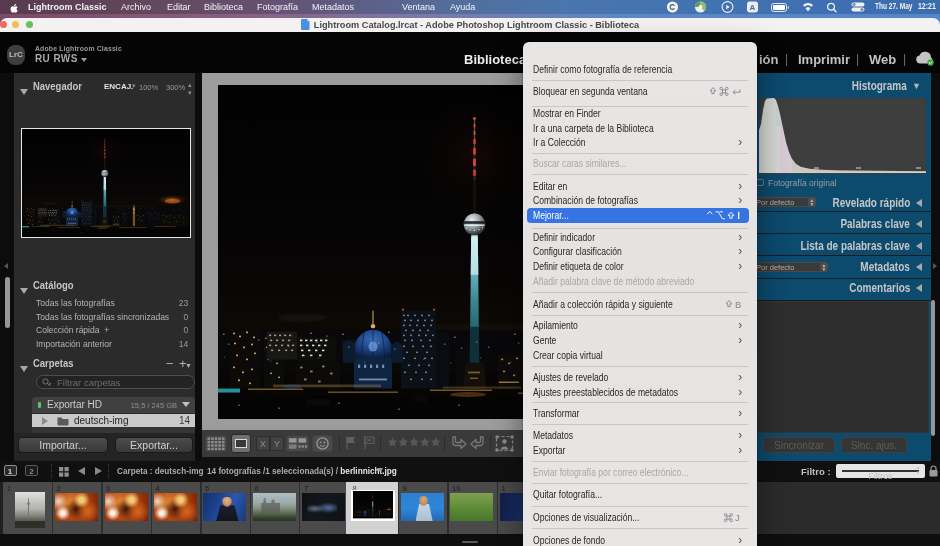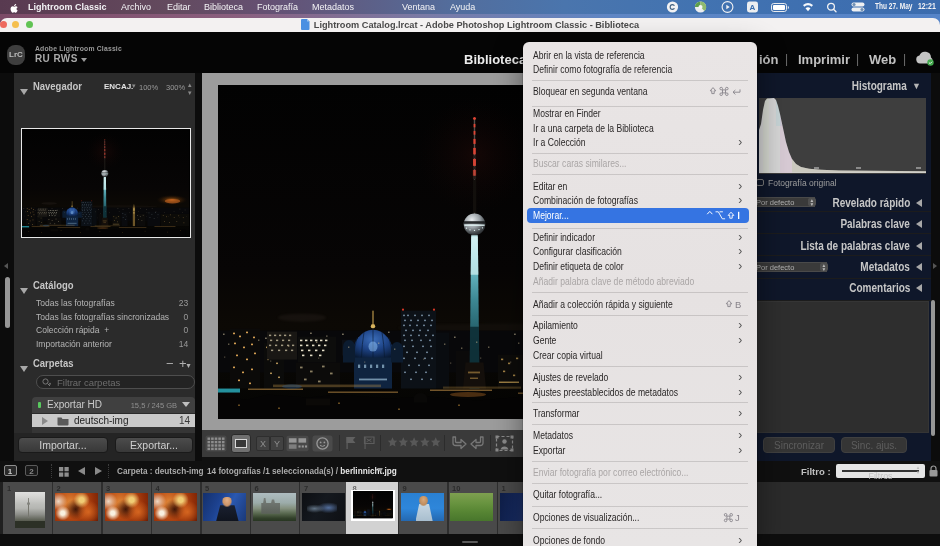--- a/index.html
+++ b/index.html
@@ -22,21 +22,21 @@
 #ldiv{left:195px;top:72.5px;width:7px;height:388.5px;background:#0c0c0c;}
 .phead{position:absolute;font-weight:bold;font-size:11px;color:#c6c6c6;white-space:nowrap;transform:scaleX(0.86);transform-origin:0 50%;}
 #rpanel .phead{font-size:11.5px;transform:scaleX(0.8);transform-origin:100% 50%;}
 .tri-d{display:inline-block;width:0;height:0;border-left:4.5px solid transparent;border-right:4.5px solid transparent;border-top:6px solid #a8a8a8;}
 .tri-r{display:inline-block;width:0;height:0;border-top:4.5px solid transparent;border-bottom:4.5px solid transparent;border-left:6px solid #8b8b8b;}
 .tri-l{display:inline-block;width:0;height:0;border-top:4.5px solid transparent;border-bottom:4.5px solid transparent;border-right:6px solid #a8a8a8;}
 
 #main{left:202px;top:72.5px;width:555px;height:357.5px;background:#9c9c9c;}
 #toolbar{left:202px;top:430px;width:555px;height:27px;background:#3a3a3a;}
 
-#rpanel{left:755px;top:72.5px;width:176px;height:388.5px;background:#0f172a;overflow:hidden;}
+#rpanel{left:755px;top:72.5px;width:176px;height:388.5px;background:#0c4a6e;overflow:hidden;}
 #redge{left:931px;top:72.5px;width:9px;height:461px;background:#0c0c0c;}
 
 #fsbar{left:0;top:461px;width:940px;height:20.5px;background:#101010;}
 #fscells{left:0;top:481.5px;width:940px;height:52px;background:#272727;}
 #fsbottom{left:0;top:533.5px;width:940px;height:12.5px;background:#0e0e0e;}
 
 #menu{left:523px;top:42.2px;width:234.3px;height:503.8px;background:linear-gradient(180deg,#e9e5e5 0%,#e6e2e2 50%,#e8e5e5 100%);border-radius:6px 6px 0 0;box-shadow:0 8px 30px rgba(0,0,0,.45),0 0 0 0.5px rgba(0,0,0,.25);}
 .mi{position:absolute;left:4px;width:222.3px;height:14.5px;line-height:14.5px;font-size:11px;color:#2a2727;padding-left:6px;white-space:nowrap;}
 .lbl{display:inline-block;transform:scaleX(0.78);transform-origin:0 50%;}
 .mi .sc{position:absolute;right:7px;top:0;color:#878183;}
@@ -842,21 +842,20 @@
       <div class="grass"></div>
     </div>
   <div class="thumb" style="left:499.7px;">
       <div class="musk3"></div>
     </div>
 </div>
 <div id="fsbottom" class="abs">
   <div class="abs" style="left:462px;top:7px;width:16px;height:2.5px;background:#5a5a5a;border-radius:1px;"></div>
 </div>
 <div id="menu" class="abs">
-  <div class="mi" style="top:6px;"><span class="lbl">Abrir en la vista de referencia</span></div>
   <div class="mi" style="top:19.5px;"><span class="lbl">Definir como fotografía de referencia</span></div>
   <div class="msep" style="top:37.8px;"></div>
   <div class="mi" style="top:41.5px;"><span class="lbl">Bloquear en segunda ventana</span><span class="sc" style="top:2px;"><svg width="33" height="11" viewBox="0 0 33 11">
           <g stroke="#87838a" stroke-width="0.9" fill="none">
             <path d="M1.2 4.8 L4 1.6 L6.8 4.8 H5.2 V7.6 H2.8 V4.8 Z"></path>
             <circle cx="12.2" cy="2.6" r="1.3"></circle>
             <circle cx="17.8" cy="2.6" r="1.3"></circle>
             <circle cx="12.2" cy="8.2" r="1.3"></circle>
             <circle cx="17.8" cy="8.2" r="1.3"></circle>
             <rect x="13.5" y="3.9" width="3" height="3"></rect>

